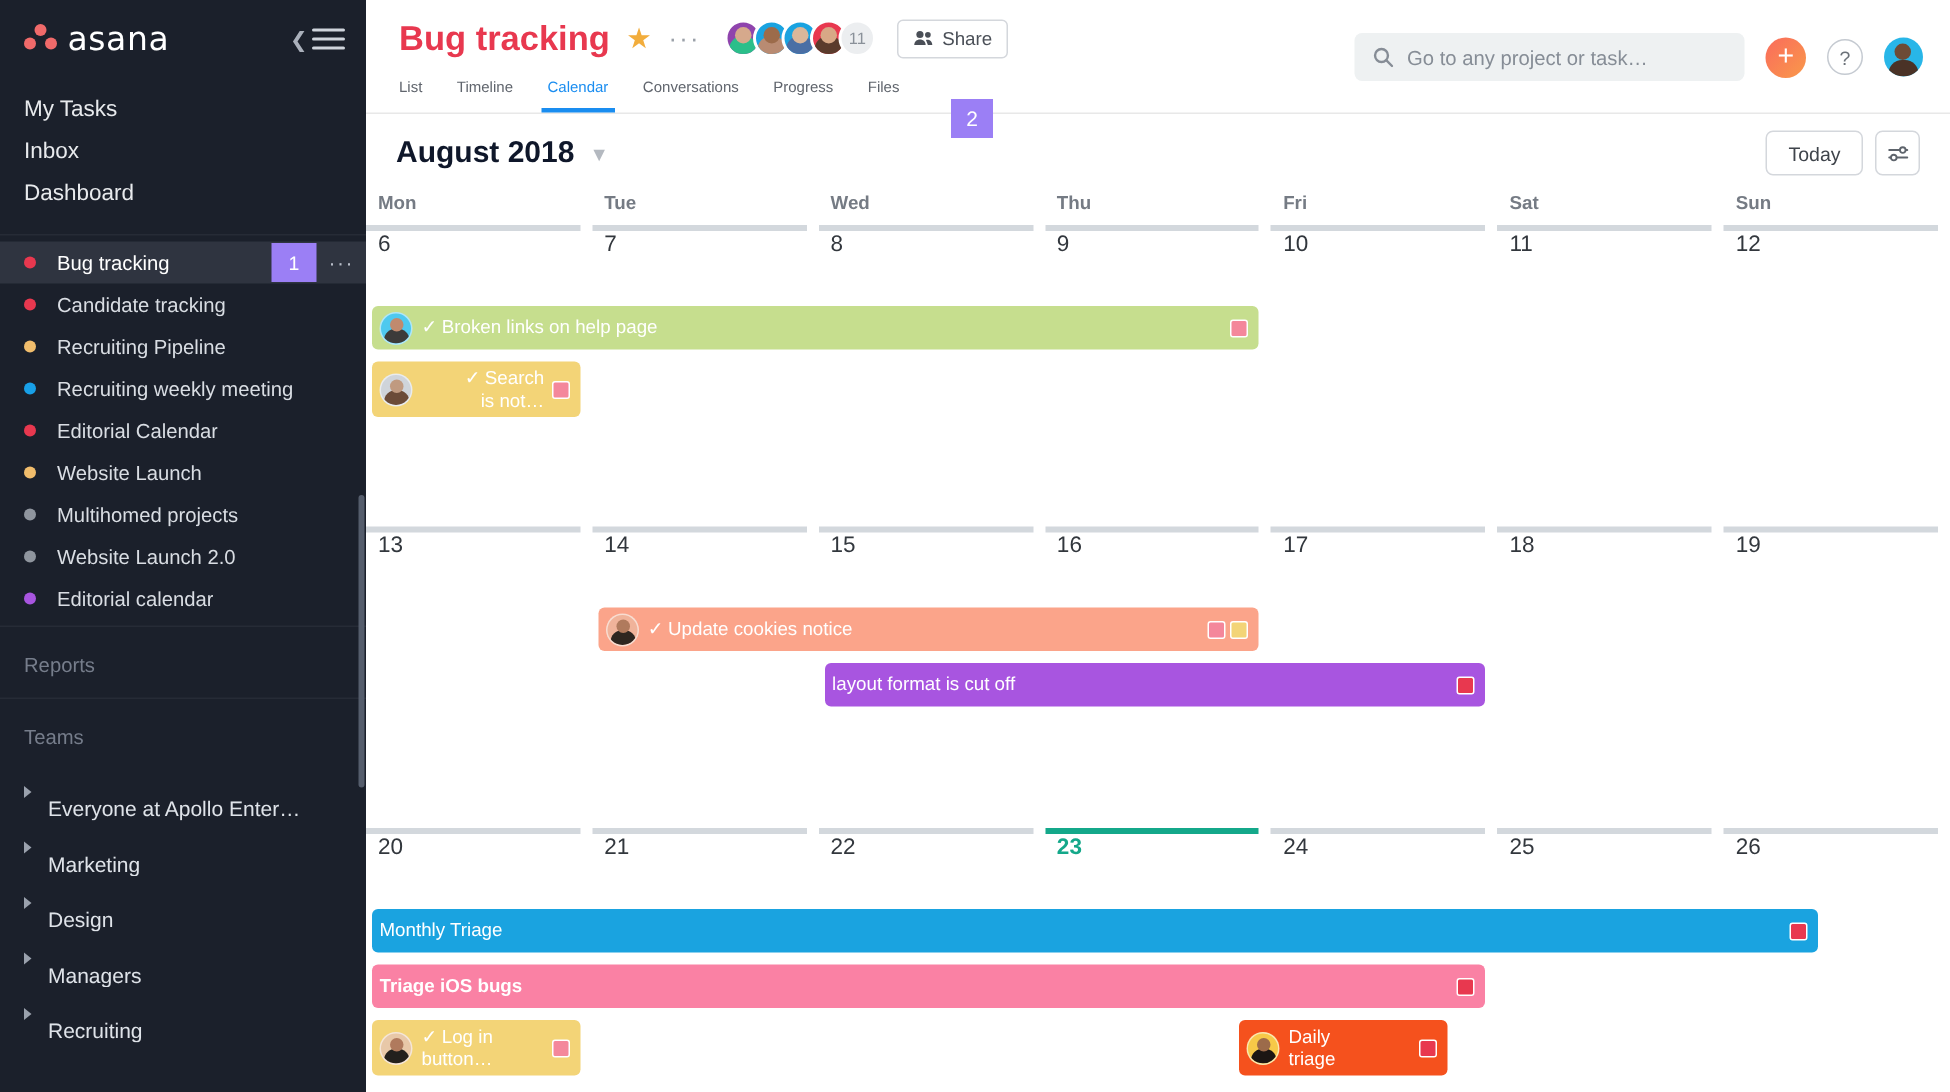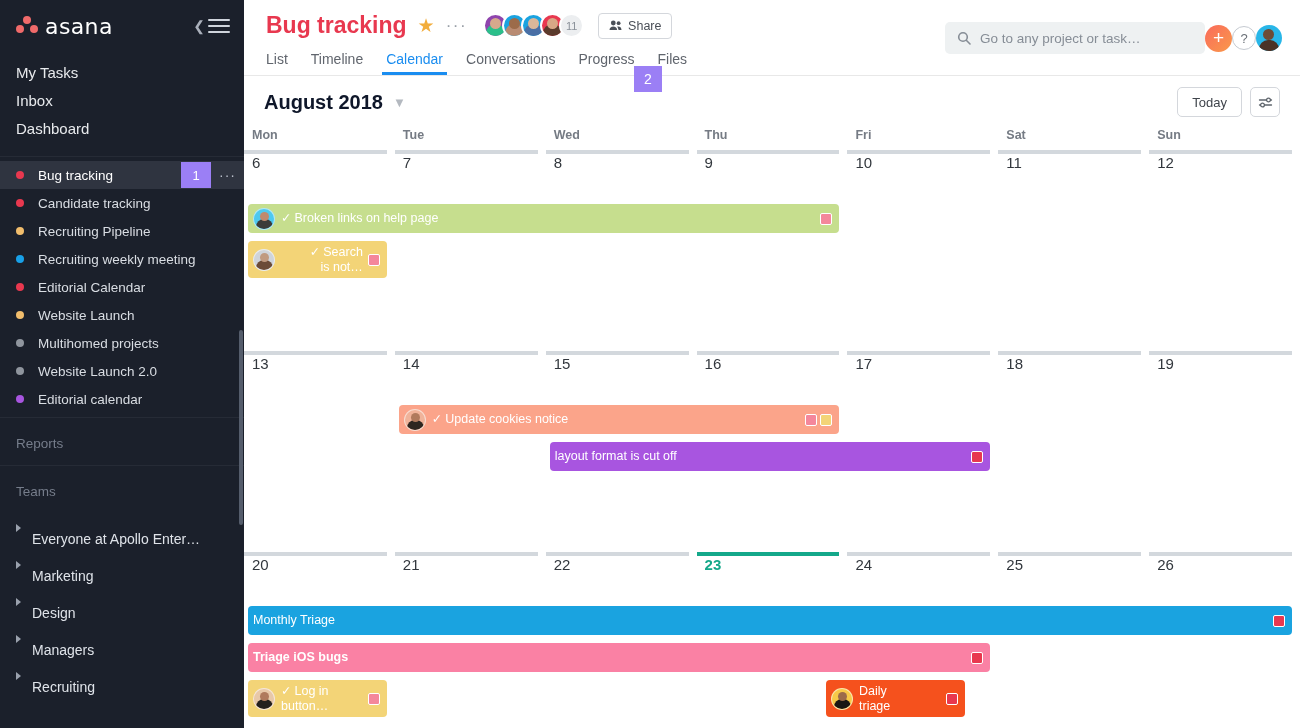--- a/index.html
+++ b/index.html
@@ -100,34 +100,34 @@
     width: 25px; height: 25px; border-radius: 50%; background: #eceef0; color: #8a9199;
     font-size: 11px; display: flex; align-items: center; justify-content: center;
     margin-left: -6px; border: 2px solid #fff; position: relative;
   }
   #share-btn {
     margin-left: 14px; height: 26px; border: 1px solid #d4d7dc; border-radius: 4px;
     display: flex; align-items: center; gap: 6px; padding: 0 10px;
     font-size: 12.5px; color: #4a4f57; cursor: pointer; background: #fff;
   }
   #hdr-tabs { display: flex; align-items: center; gap: 23px; padding-left: 22px; height: 33px; }
-  .tab { font-size: 14px; color: #60656d; cursor: pointer; position: relative; height: 33px;
+  .tab { font-size: 10px; color: #60656d; cursor: pointer; position: relative; height: 33px;
          display: flex; align-items: center; }
   .tab.active { color: #1a8df0; }
   .tab.active::after {
     content: ""; position: absolute; left: -4px; right: -4px; bottom: 0;
     height: 3px; background: #1a8df0;
   }
   #tab-badge {
     position: absolute; left: 390px; top: 66px; width: 28px; height: 26px;
     background: #9b7ff5; color: #fff; font-size: 14px;
     display: flex; align-items: center; justify-content: center; z-index: 30;
   }
 
-  #hdr-right { position: absolute; right: 18px; top: 22px; display: flex; align-items: center; }
+  #hdr-right { position: absolute; right: 18px; top: 22px; display: flex; align-items: center; gap: 14px; }
   #search-box {
     width: 260px; height: 32px; background: #eef1f2; border-radius: 5px;
     display: flex; align-items: center; padding: 0 12px; gap: 9px; cursor: text;
   }
   #search-box .ph { color: #868d96; font-size: 13.5px; }
   #plus-btn {
     width: 27px; height: 27px; border-radius: 50%;
     background: linear-gradient(135deg,#fa6b5c,#f9994a);
     color: #fff; display: flex; align-items: center; justify-content: center;
     font-size: 19px; line-height: 1; cursor: pointer; padding-bottom: 2px;
@@ -521,21 +521,21 @@
               <div class="daynum">24</div>
             </div>
             <div class="daycell">
               <div class="daynum">25</div>
             </div>
             <div class="daycell">
               <div class="daynum">26</div>
             </div>
           </div>
           <div class="events">
-            <div class="evt" style="background: rgb(26, 163, 224); color: rgb(255, 255, 255); left: 4px; width: 1044px; top: 0px;">
+            <div class="evt" style="background: rgb(26, 163, 224); color: rgb(255, 255, 255); left: 4px; width: 964px; top: 0px;">
               <span class="etext">
                 <div>Monthly Triage</div>
               </span>
               <span class="chips">
                 <span class="chip" style="background: rgb(232, 56, 79);"></span>
               </span>
             </div>
             <div class="evt" style="background: rgb(250, 129, 164); color: rgb(255, 255, 255); left: 4px; width: 742.286px; top: 37px; font-weight: bold;">
               <span class="etext">
                 <div>Triage iOS bugs</div>

